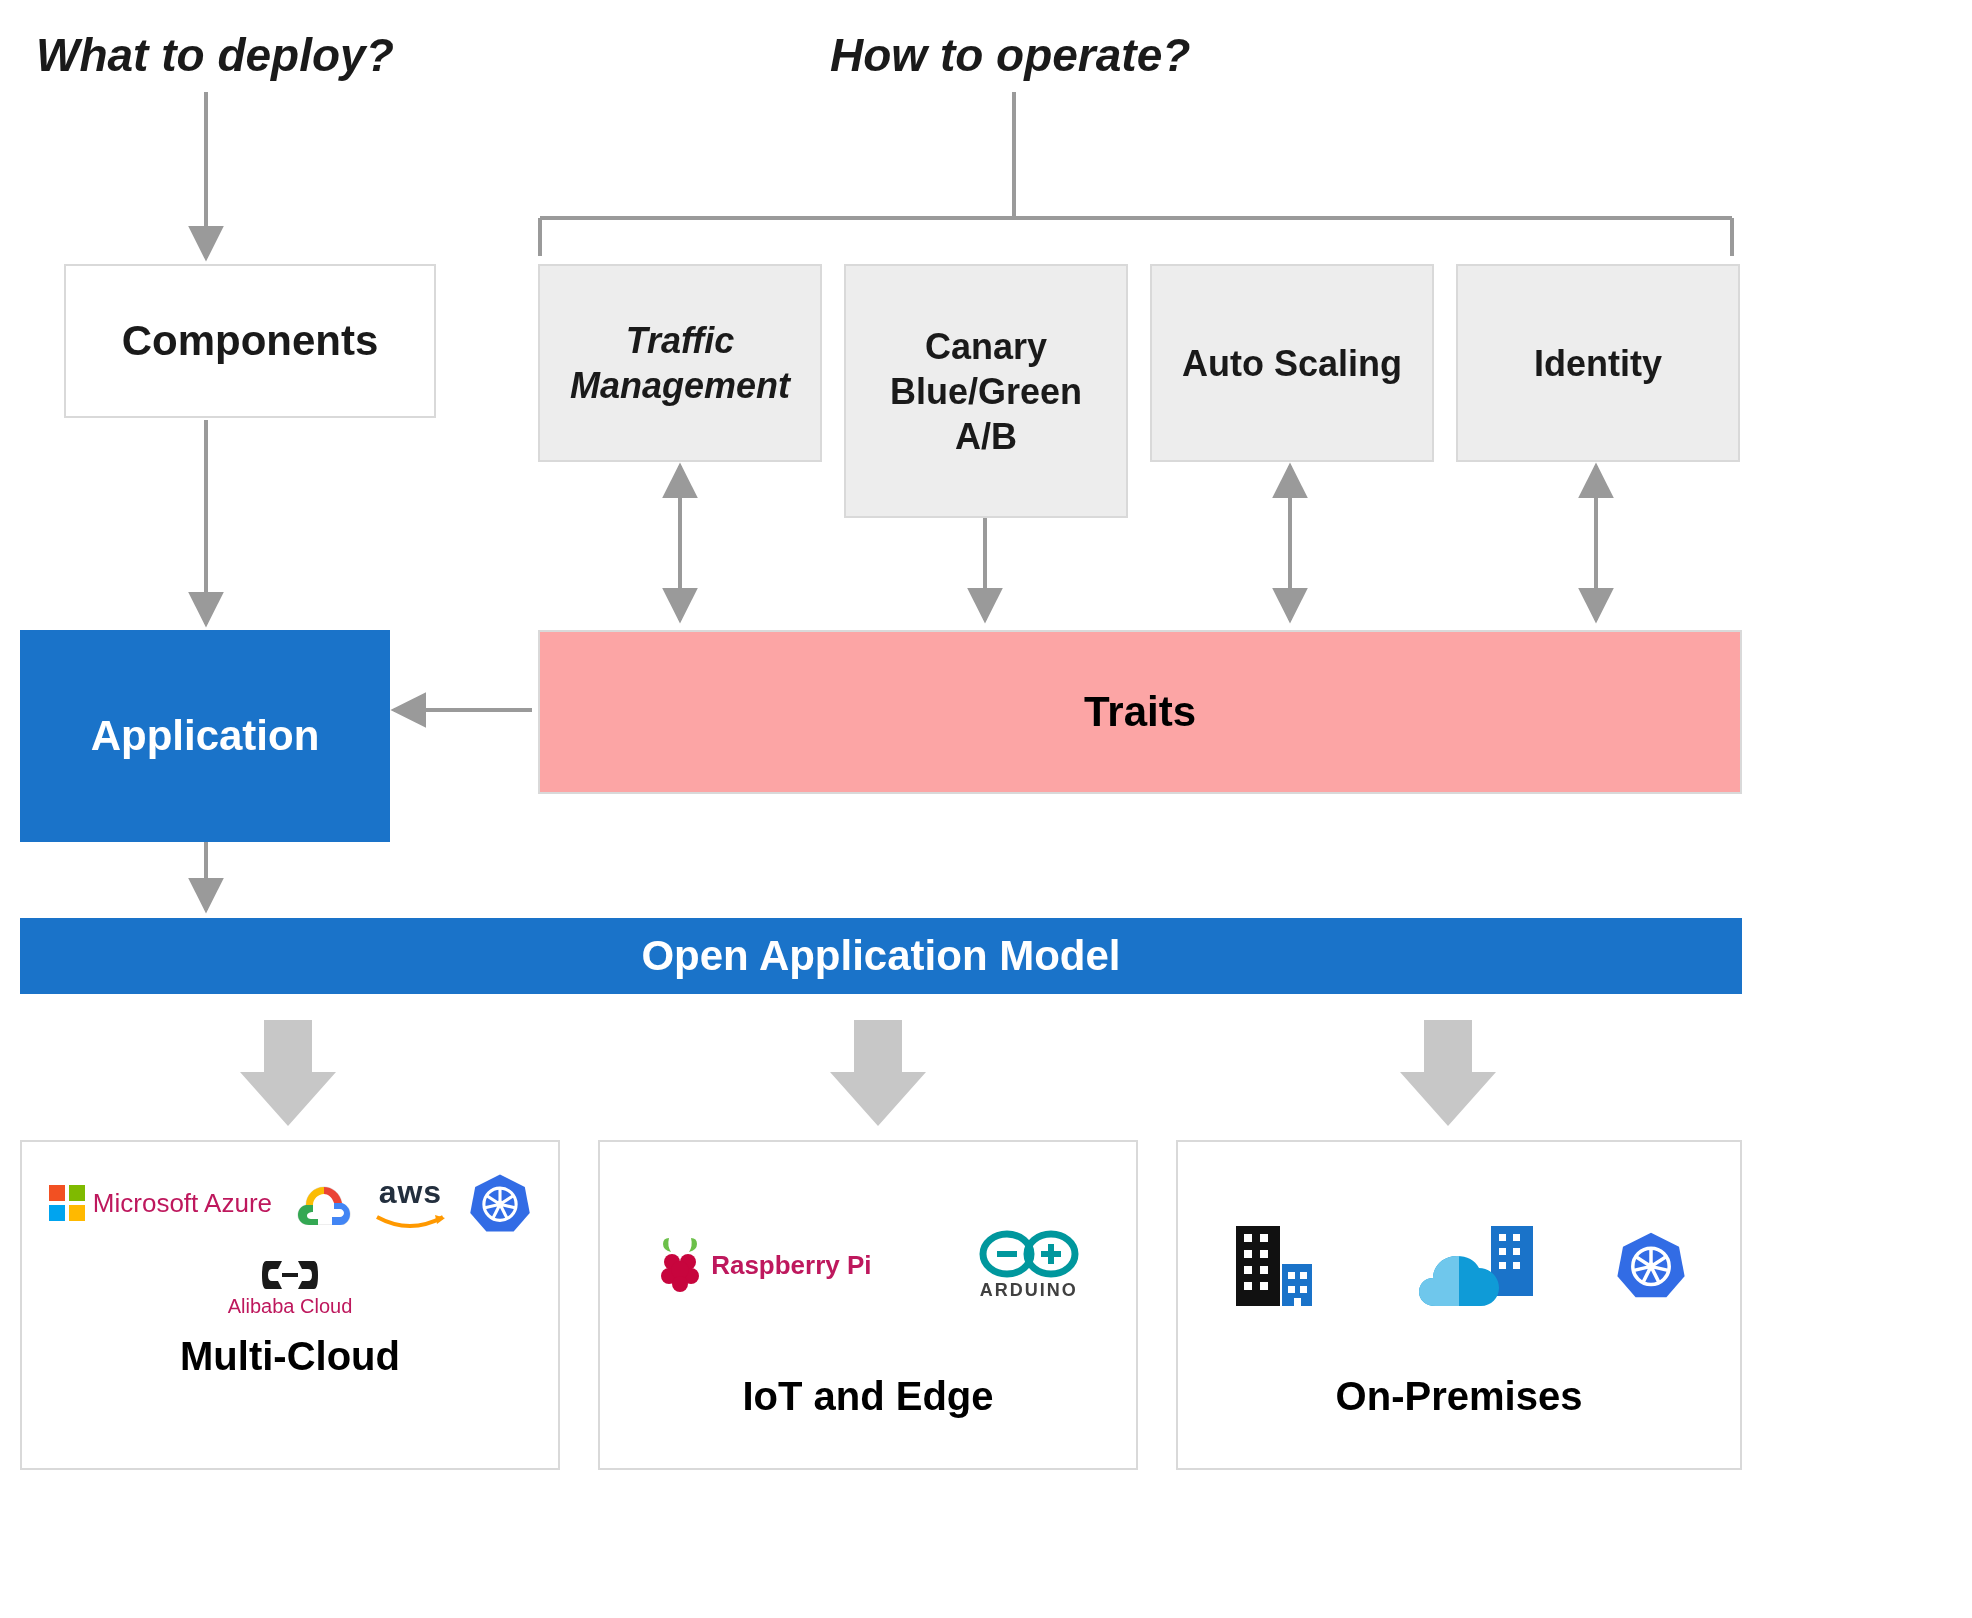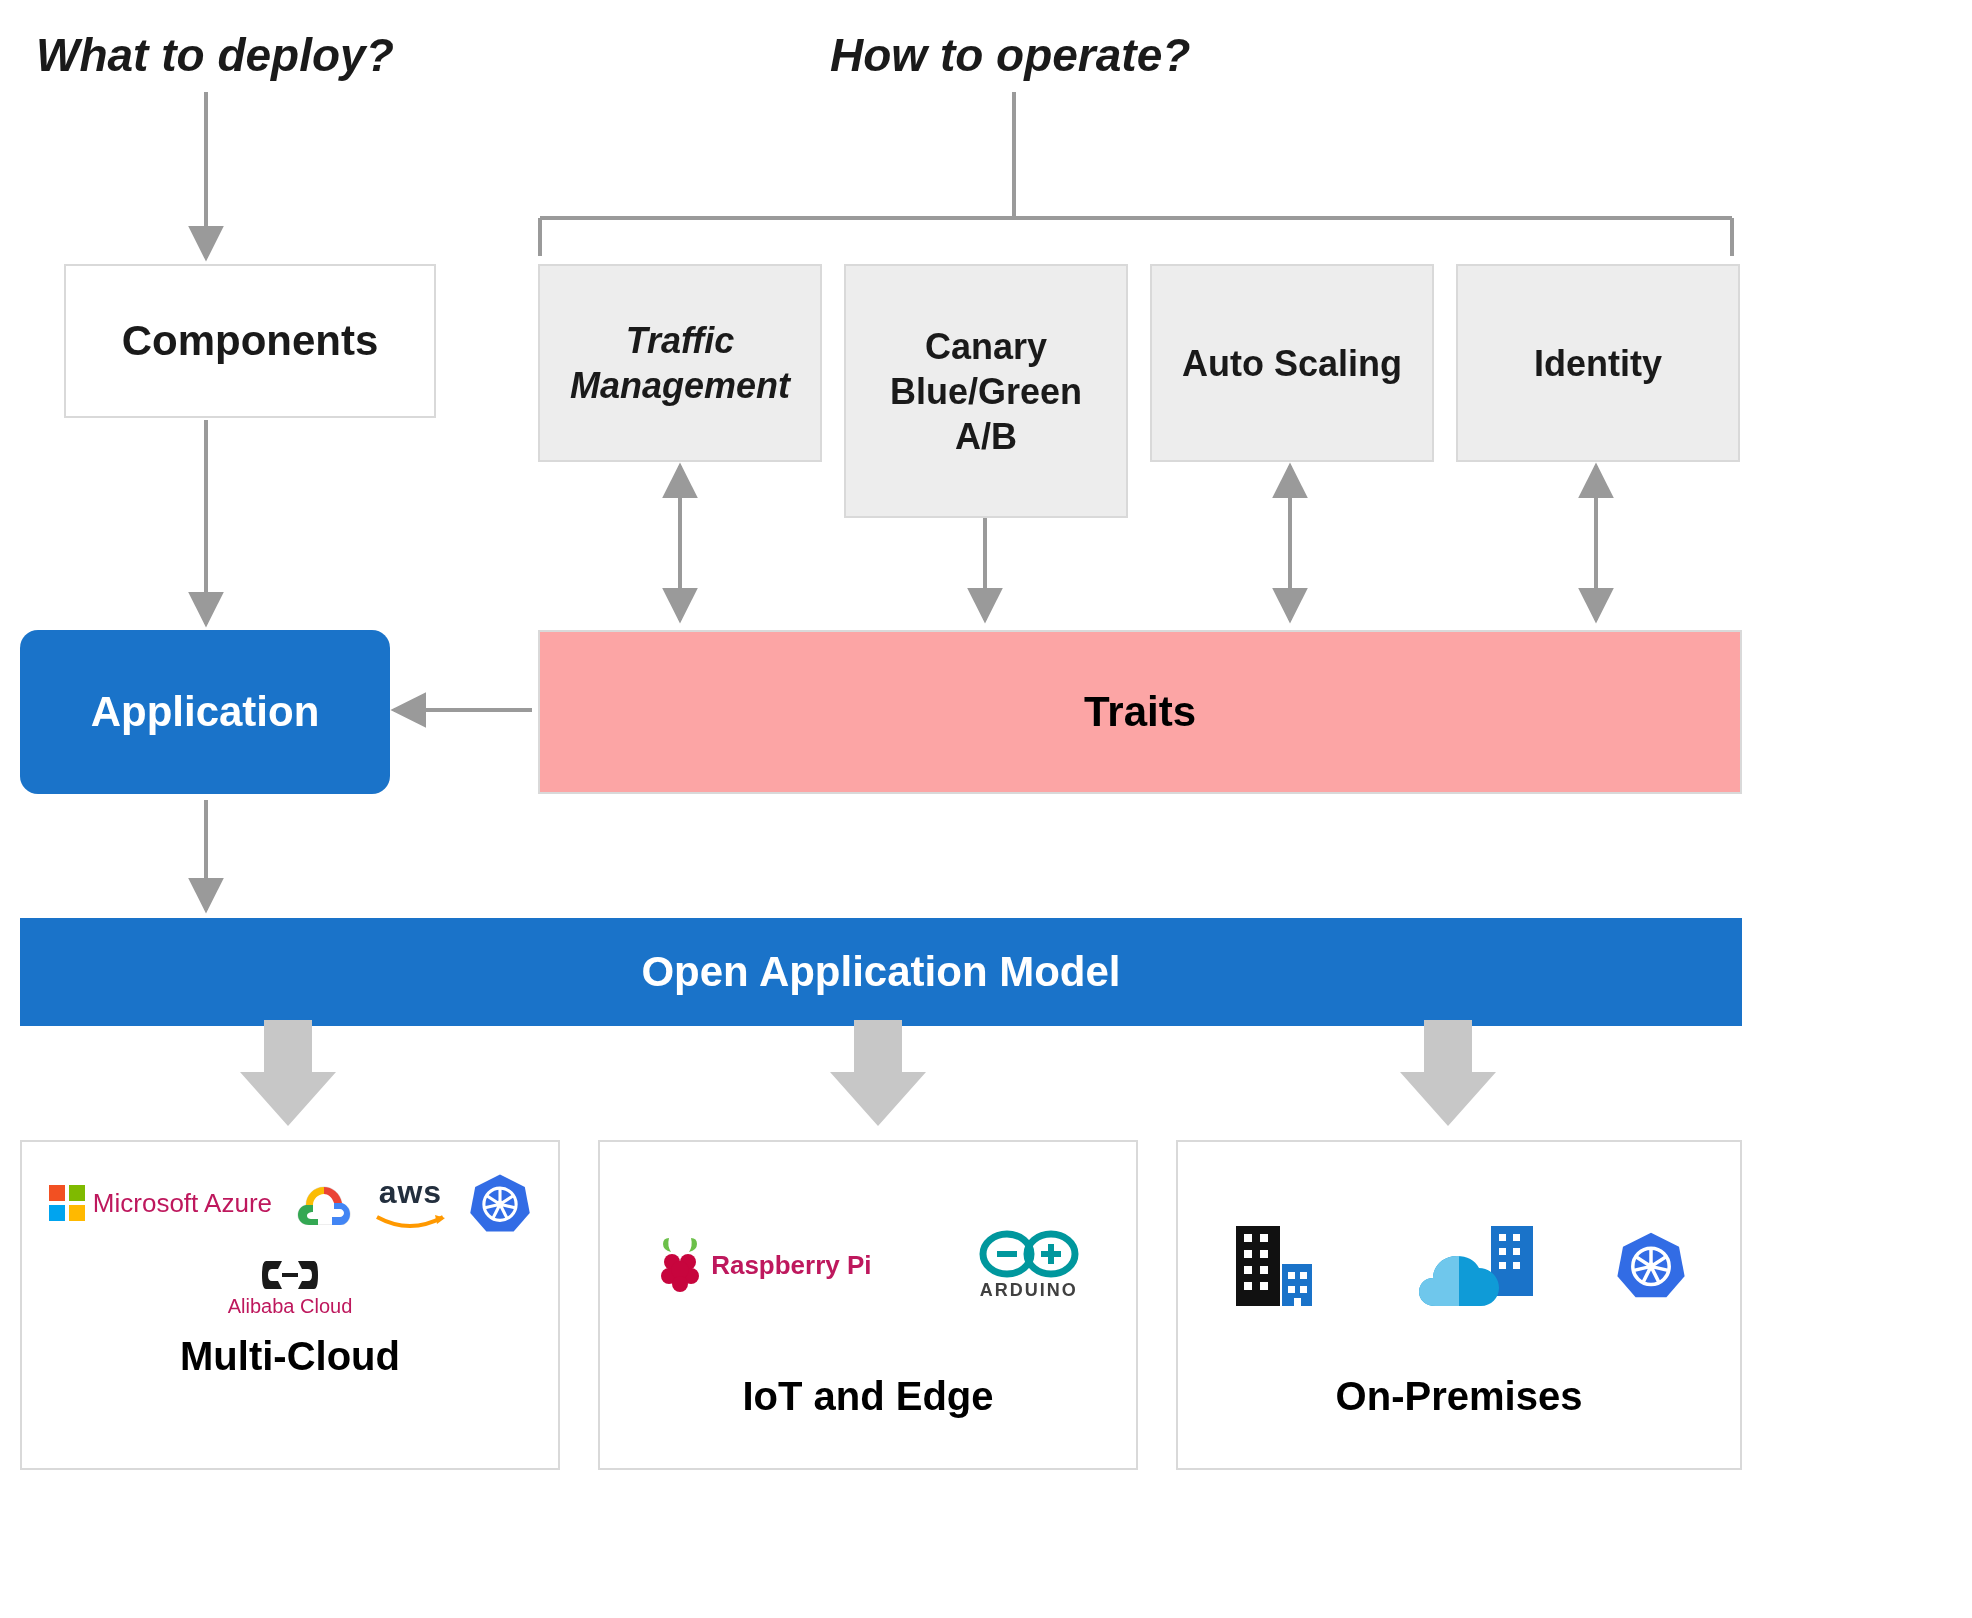--- a/index.html
+++ b/index.html
@@ -132,42 +132,42 @@
   <line x1="1290" y1="466" x2="1290" y2="620" stroke="#9a9a9a" stroke-width="4" marker-start="url(#arrow-both)" marker-end="url(#arrow-both)"></line>
   <line x1="1596" y1="466" x2="1596" y2="620" stroke="#9a9a9a" stroke-width="4" marker-start="url(#arrow-both)" marker-end="url(#arrow-both)"></line>
 
   <line x1="532" y1="710" x2="394" y2="710" stroke="#9a9a9a" stroke-width="4" marker-end="url(#arrow)"></line>
 </svg>
 
 <div class="box box-white" style="left:20px; top:264px; width:372px; height:154px;margin-left:44px;">
   <span>Components</span>
 </div>
 
-<div class="box box-blue" style="left:20px; top:630px; width:370px; height:164px;border-radius:18px;">
+<div class="box box-blue" style="left:20px; top:630px; width:370px; height:212px;">
   <span>Application</span>
 </div>
 
 <div class="box box-grey" style="left:538px; top:264px; width:284px; height:198px;font-style:italic;">
   <span>Traffic Management</span>
 </div>
 <div class="box box-grey" style="left:844px; top:264px; width:284px; height:254px;">
   <span>Canary Blue/Green A/B</span>
 </div>
 <div class="box box-grey" style="left:1150px; top:264px; width:284px; height:198px;">
   <span>Auto Scaling</span>
 </div>
 <div class="box box-grey" style="left:1456px; top:264px; width:284px; height:198px;">
   <span>Identity</span>
 </div>
 
 <div class="traits-box" style="left:538px; top:630px; width:1204px; height:164px;">
   <span>Traits</span>
 </div>
 
-<div class="bar-blue" style="left:20px; top:918px; width:1722px; height:108px;">
+<div class="bar-blue" style="left:20px; top:918px; width:1722px; height:76px;">
   <span>Open Application Model</span>
 </div>
 
 <svg class="big-arrow" style="left:240px; top:1020px;" width="96" height="110">
   <path d="M24 0 L72 0 L72 52 L96 52 L48 106 L0 52 L24 52 Z" fill="#c7c7c7"></path>
 </svg>
 <svg class="big-arrow" style="left:830px; top:1020px;" width="96" height="110">
   <path d="M24 0 L72 0 L72 52 L96 52 L48 106 L0 52 L24 52 Z" fill="#c7c7c7"></path>
 </svg>
 <svg class="big-arrow" style="left:1400px; top:1020px;" width="96" height="110">

